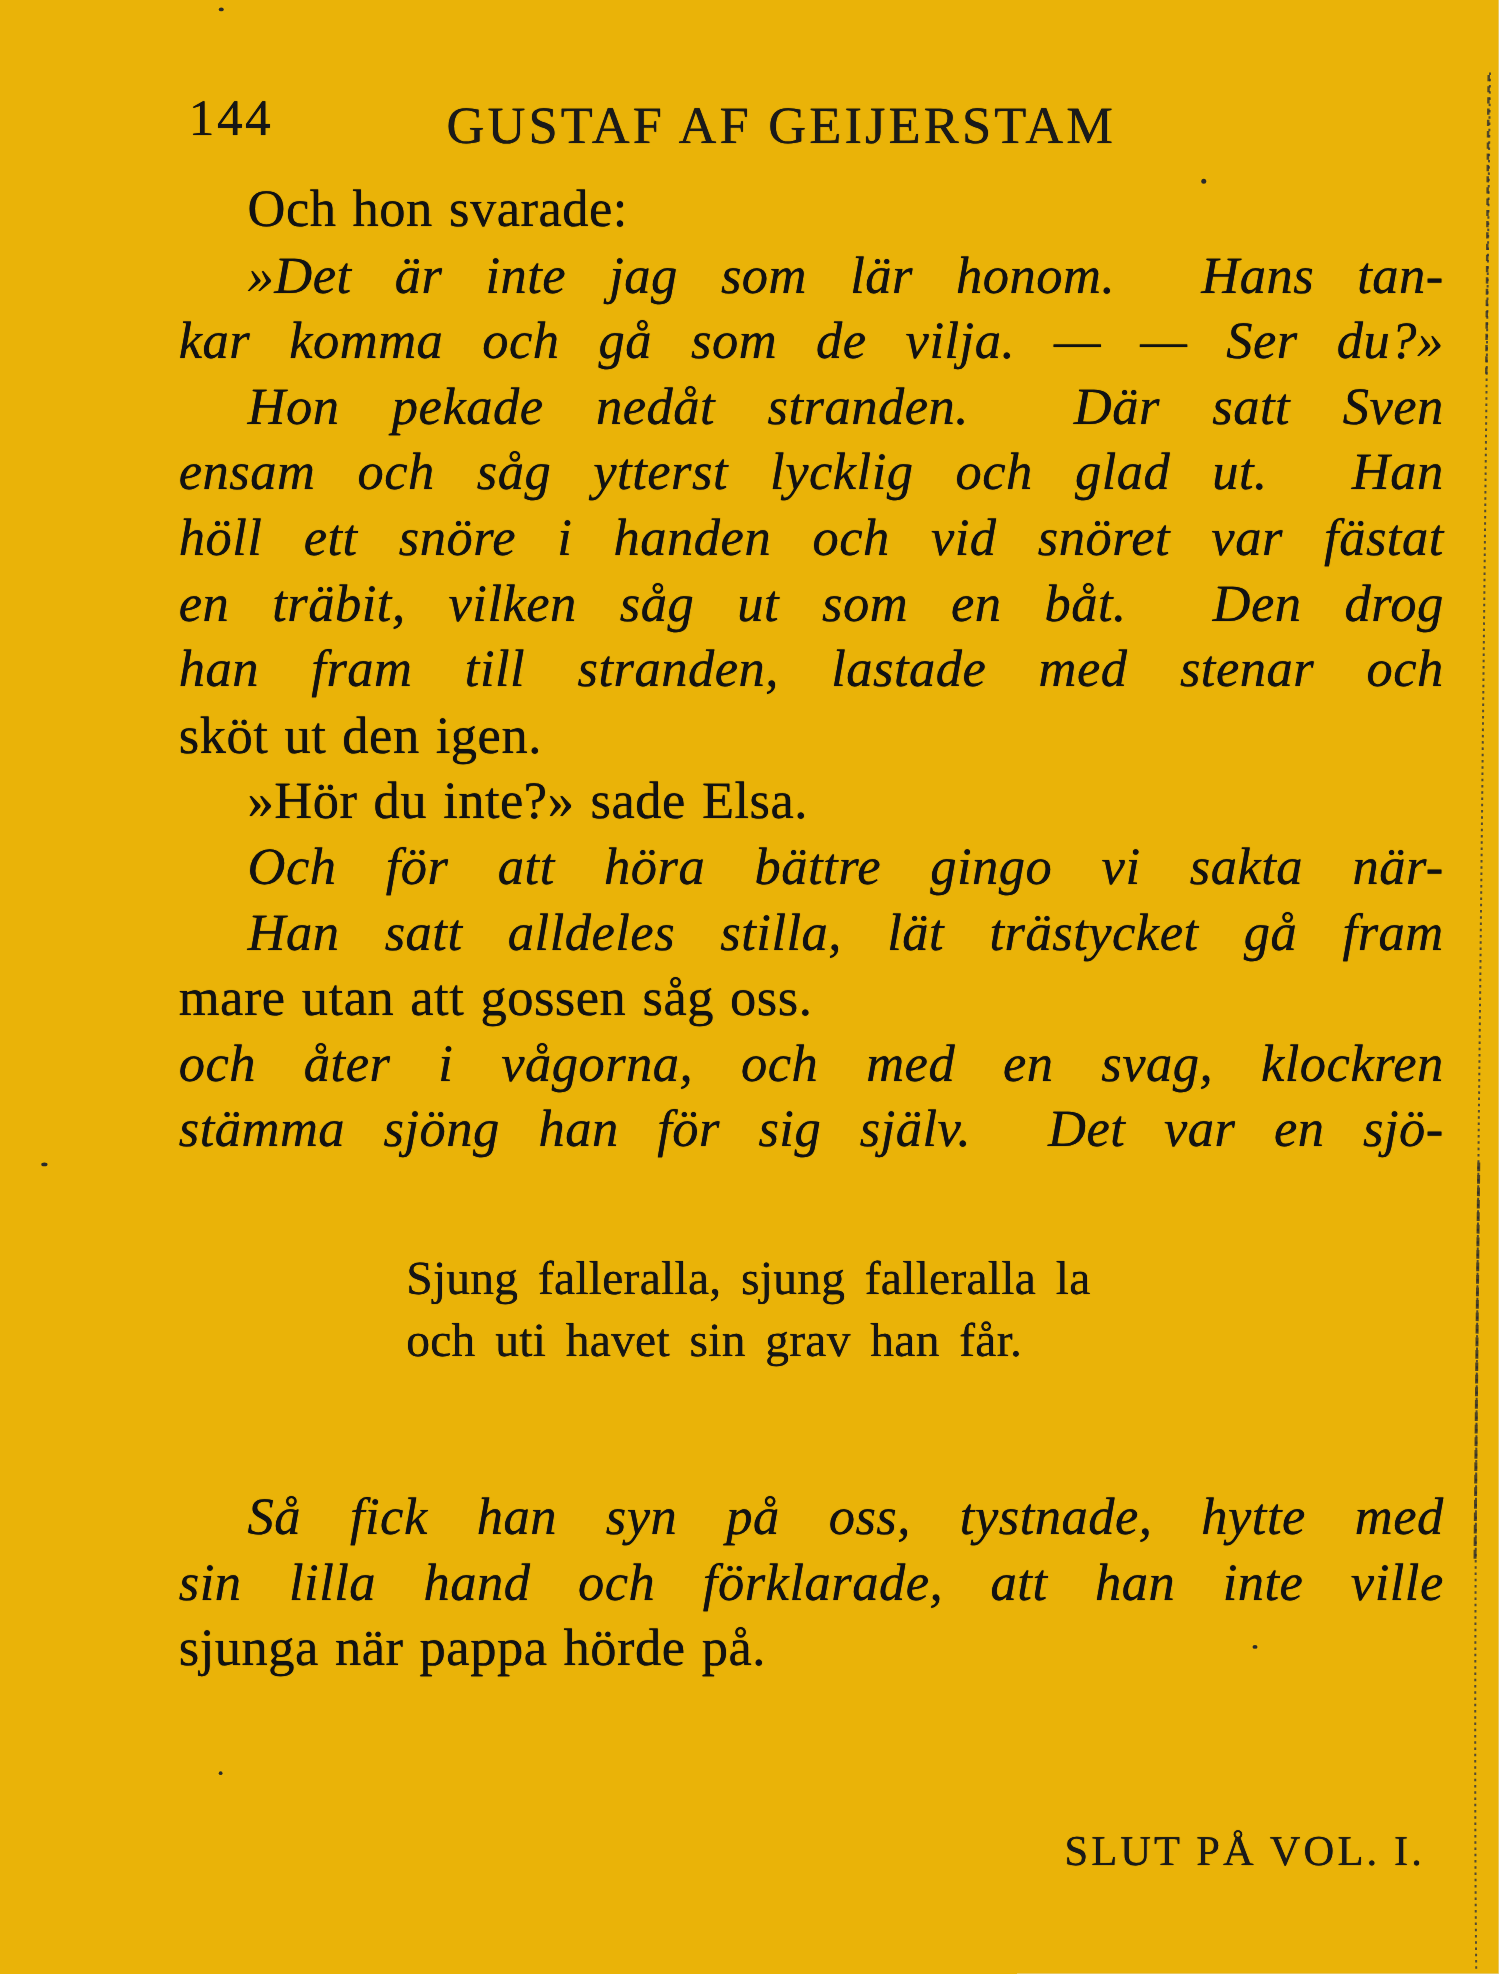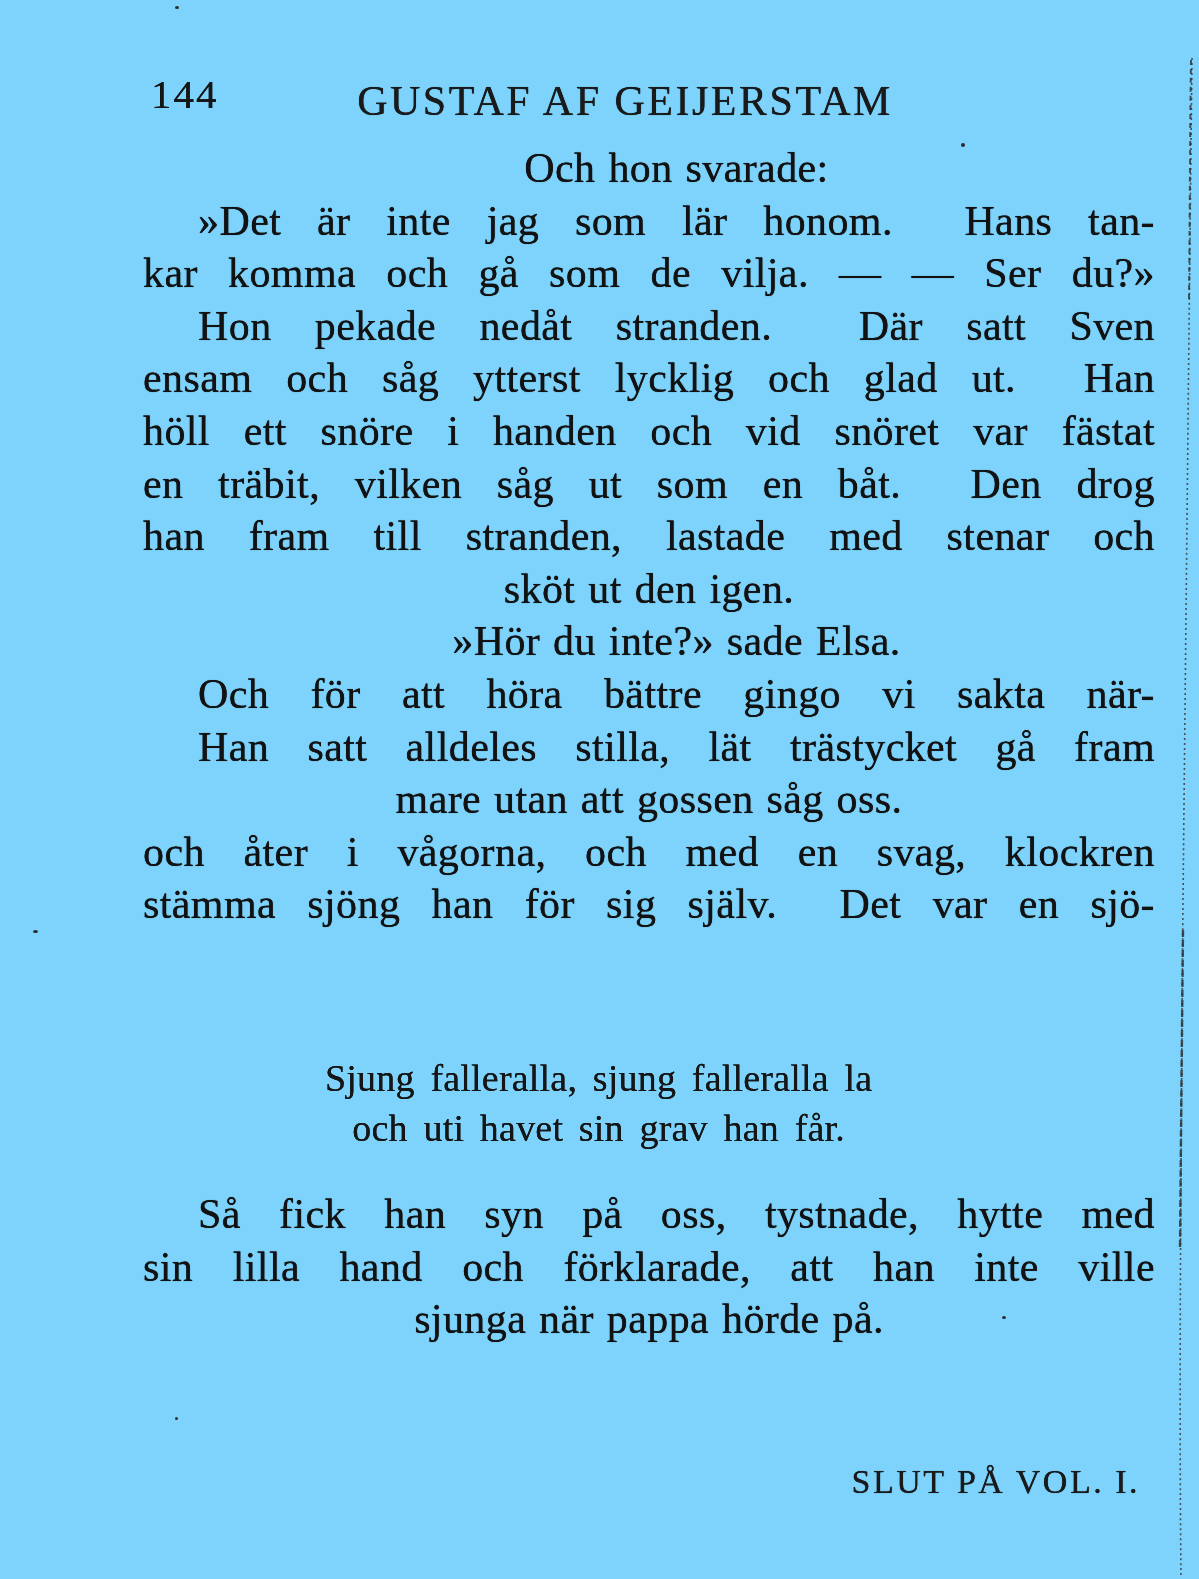--- a/index.html
+++ b/index.html
@@ -4,21 +4,21 @@
 <style>
   html, body {
     margin: 0;
     padding: 0;
     background: #e8e8e8;
   }
   .page {
     position: relative;
     width: 1199px;
     height: 1579px;
-    background: #7dd3fc;
+    background: #eab308;
     overflow: hidden;
     font-family: "Liberation Serif", "DejaVu Serif", serif;
     color: #141414;
   }
   
   .pagenum {
     position: absolute;
     left: 151px;
     top: 74px;
     font-size: 41px;
@@ -46,33 +46,34 @@
     width: 1012px;
     font-size: 42px;
     line-height: 52.6px;
     letter-spacing: 0.4px;
     word-spacing: 2px;
     color: #121212;
     text-shadow: 0 0 0.7px #000;
   }
   .block-main    { top: 142px; }
   .block-closing { top: 1188px; }
-  .tline { white-space: nowrap; text-align: center; }
+  .tline { white-space: nowrap; text-align: left; }
   .tline.just {
     white-space: normal;
     text-align: justify;
     text-align-last: justify;
+    font-style: italic;
   }
   .tline.indent { padding-left: 55px; }
   .tline.just.indent { padding-left: 55px; }
   
   .verse-block {
     position: absolute;
     left: 325px;
-    top: 1053px;
+    top: 998px;
     font-size: 38px;
     line-height: 50px;
     letter-spacing: 0.2px;
     word-spacing: 6px;
     color: #161616;
     text-shadow: 0 0 0.6px #000;
   }
   
   .volume-end {
     position: absolute;

